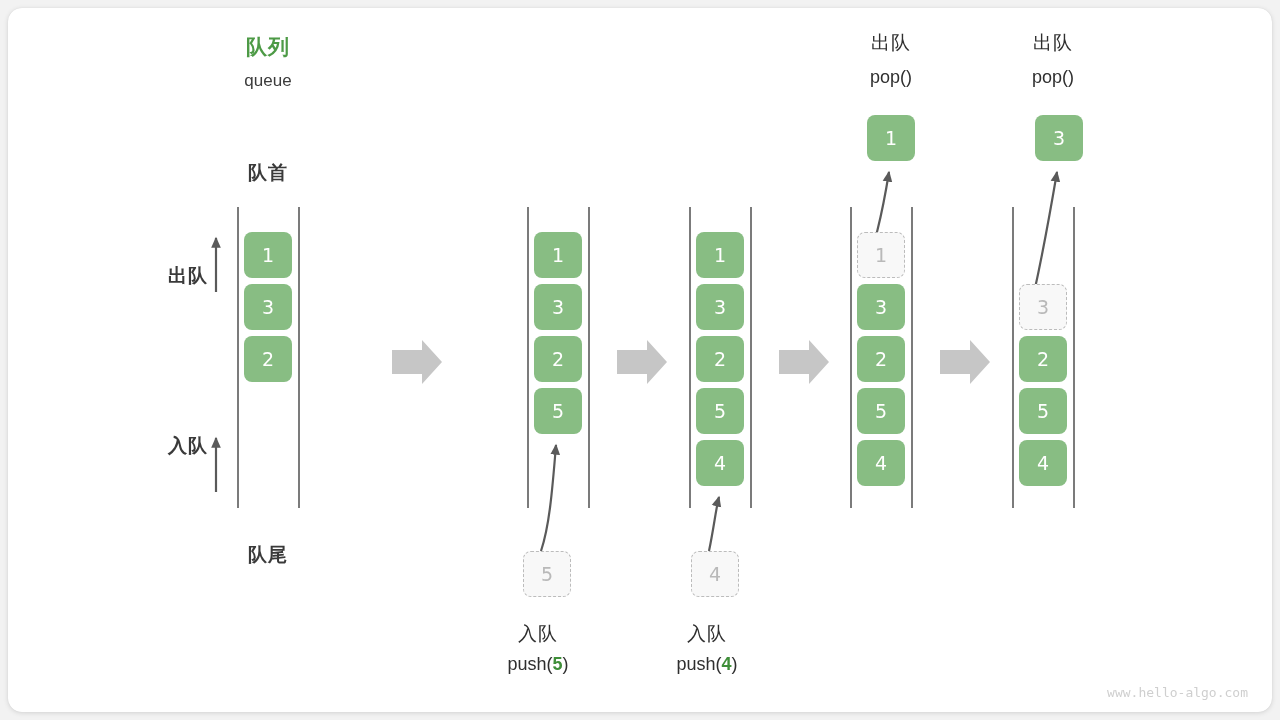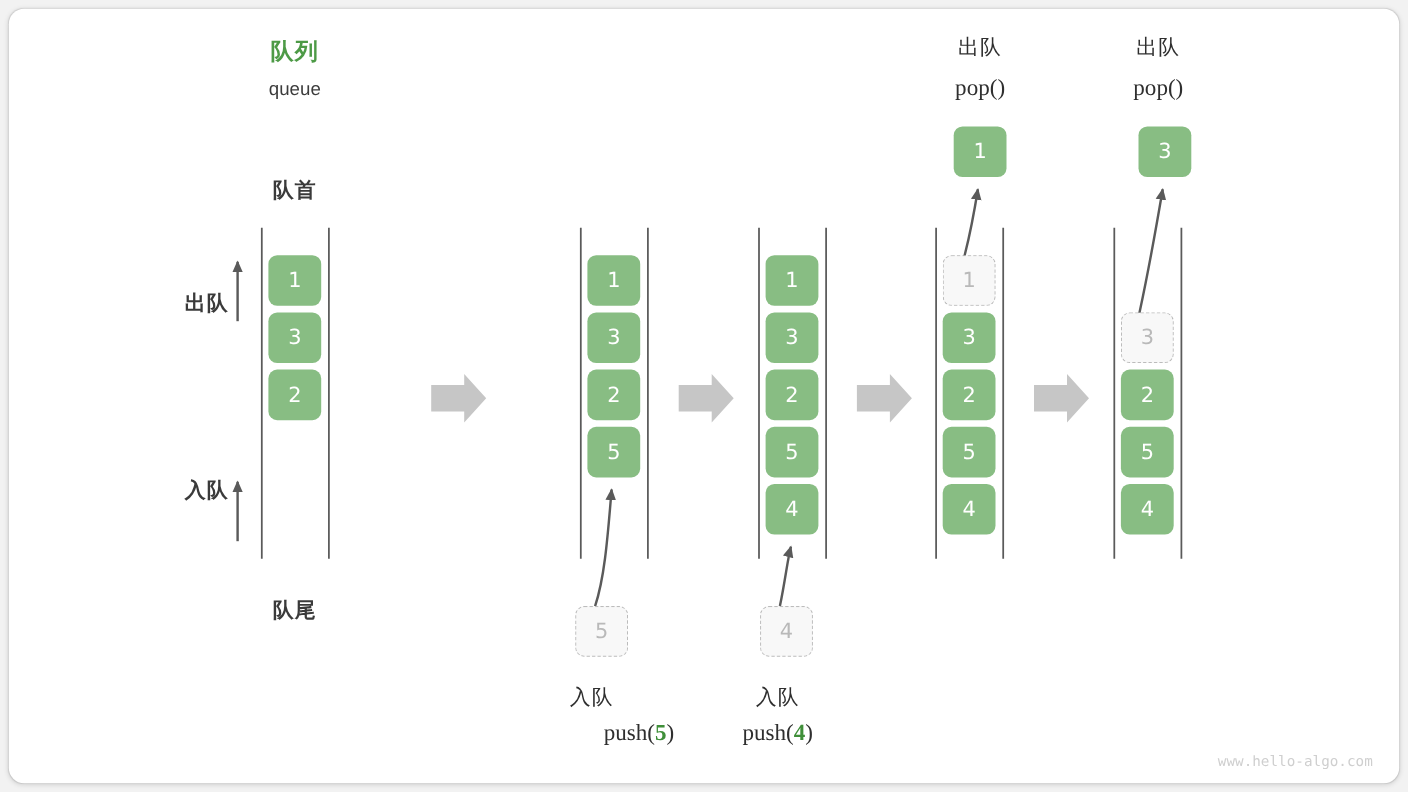--- a/index.html
+++ b/index.html
@@ -53,22 +53,22 @@
     text-align: center;
   }
   .op-cn {
     font-size: 19px;
     color: #2f2f2f;
     letter-spacing: 1px;
     white-space: nowrap;
     text-align: center;
   }
   .op-code {
-    font-family: Liberation Serif, serif;
-    font-size: 21px;
+    font-family: Liberation Sans, sans-serif;
+    font-size: 18px;
     color: #2f2f2f;
     white-space: nowrap;
     text-align: center;
   }
   .op-code .num { color: #3f8f39; font-weight: bold; }
 
   
   .box {
     position: absolute;
     width: 48px; height: 46px;
@@ -176,21 +176,21 @@
     <div class="box" style="left:244px; top:336px;">2</div>
   </div>
 
   <div class="abs" style="left:0; top:0; width:0; height:0;">
     <div class="box" style="left:534px; top:232px;">1</div>
     <div class="box" style="left:534px; top:284px;">3</div>
     <div class="box" style="left:534px; top:336px;">2</div>
     <div class="box" style="left:534px; top:388px;">5</div>
     <div class="box ghost" style="left:523px; top:551px;">5</div>
     <div class="abs op-cn" style="left:463px; top:621px; width:150px; text-align:center;">入队</div>
-    <div class="abs op-code" style="left:463px; top:654px; width:150px; text-align:right;"><span>push(</span><span class="num">5</span><span>)</span></div>
+    <div class="abs op-code" style="left:463px; top:654px; width:150px; text-align:center;"><span>push(</span><span class="num">5</span><span>)</span></div>
   </div>
 
   <div class="abs" style="left:0; top:0; width:0; height:0;">
     <div class="box" style="left:696px; top:232px;">1</div>
     <div class="box" style="left:696px; top:284px;">3</div>
     <div class="box" style="left:696px; top:336px;">2</div>
     <div class="box" style="left:696px; top:388px;">5</div>
     <div class="box" style="left:696px; top:440px;">4</div>
     <div class="box ghost" style="left:691px; top:551px;">4</div>
     <div class="abs op-cn" style="left:632px; top:621px; width:150px; text-align:center;">入队</div>

